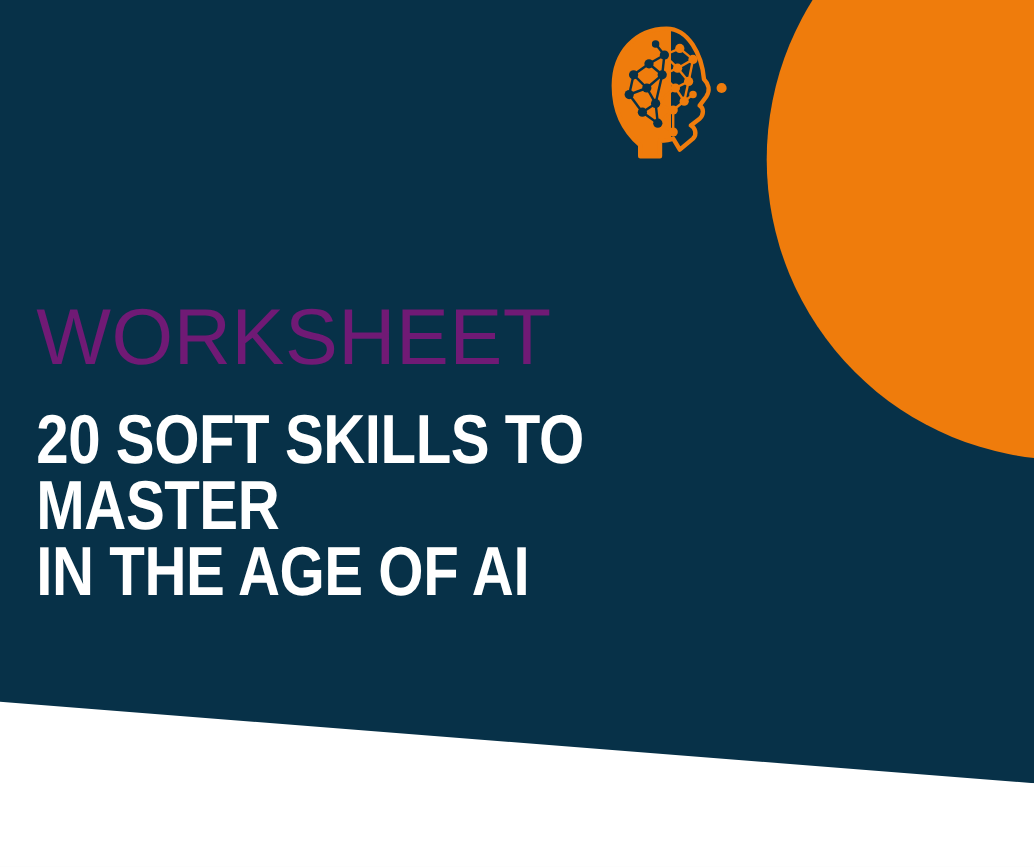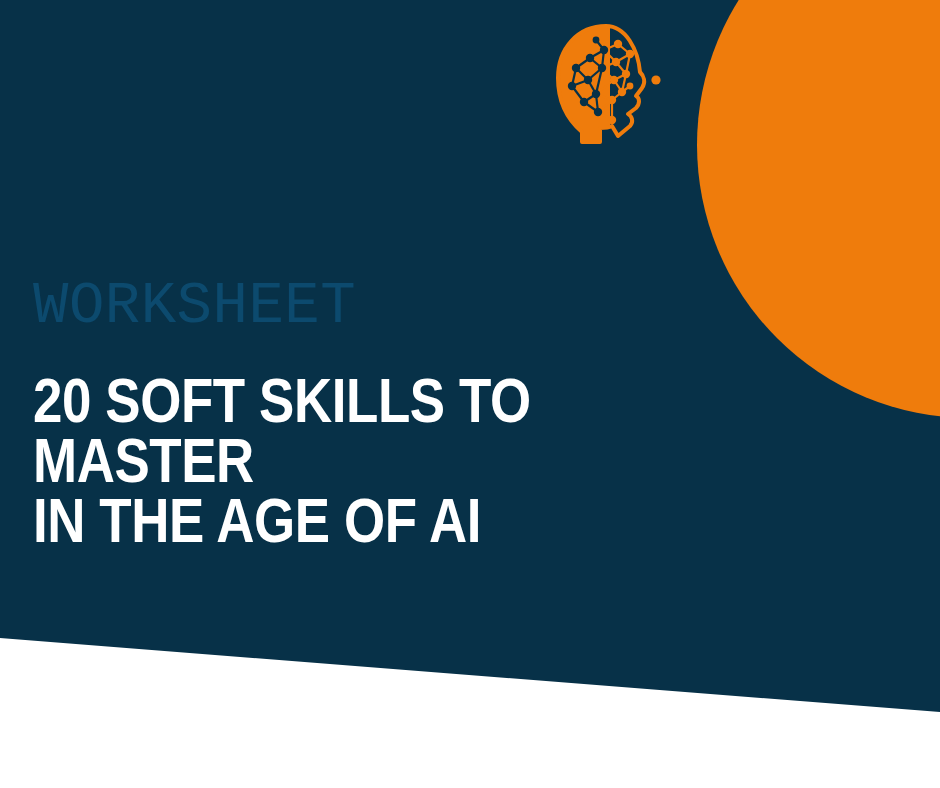--- a/index.html
+++ b/index.html
@@ -63,24 +63,24 @@
   
   .text-block {
     position: absolute;
     left: 33px;
     top: 268px;
     z-index: 4;
     width: 860px;
   }
 
   .kicker {
-    color: #0c4a6e;
-    font-family: Liberation Mono, monospace;
+    color: #701a75;
+    font-family: Liberation Sans, sans-serif;
     font-weight: 300;
-    font-size: 59px;
+    font-size: 72px;
     line-height: 78px;
     letter-spacing: 0.5px;
     margin: 0;
     white-space: nowrap;
   }
 
   .headline {
     color: #ffffff;
     font-family: "Liberation Sans", sans-serif;
     font-weight: 700;

